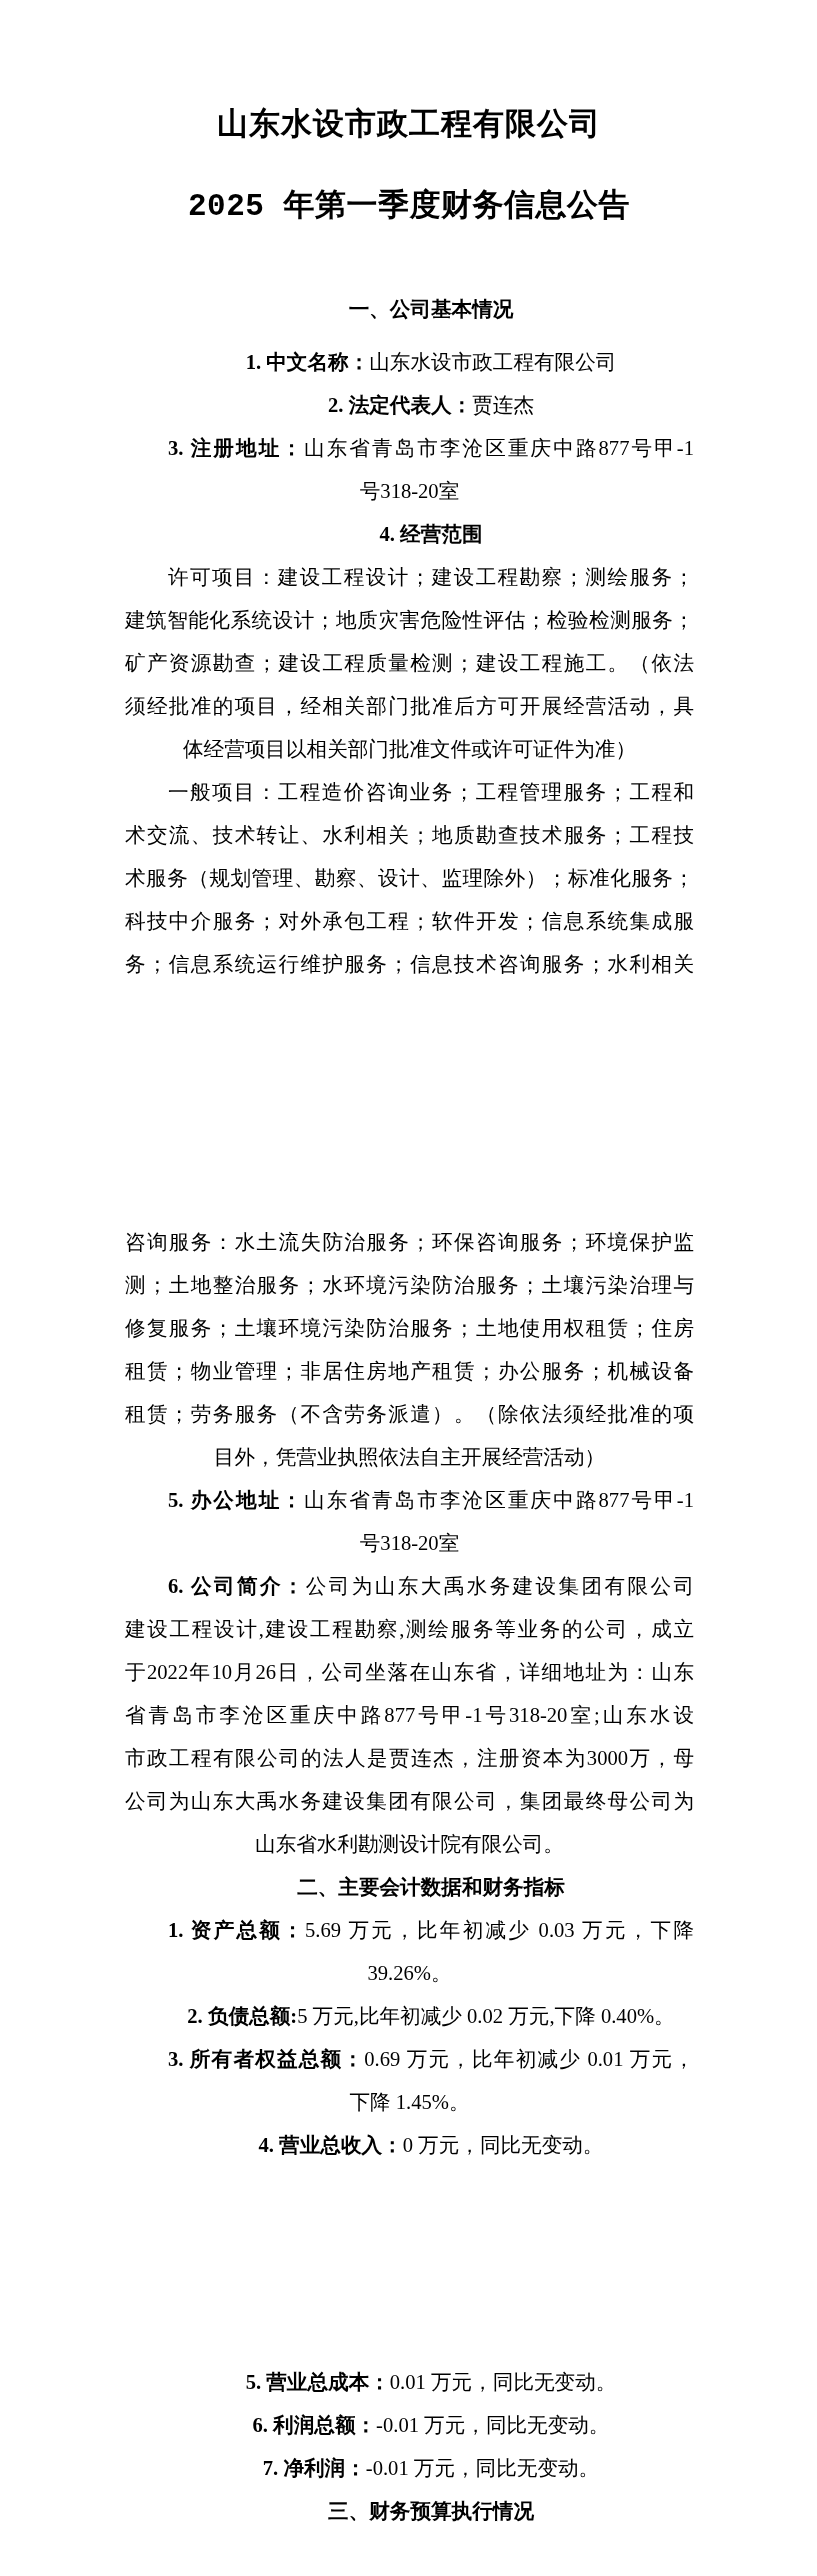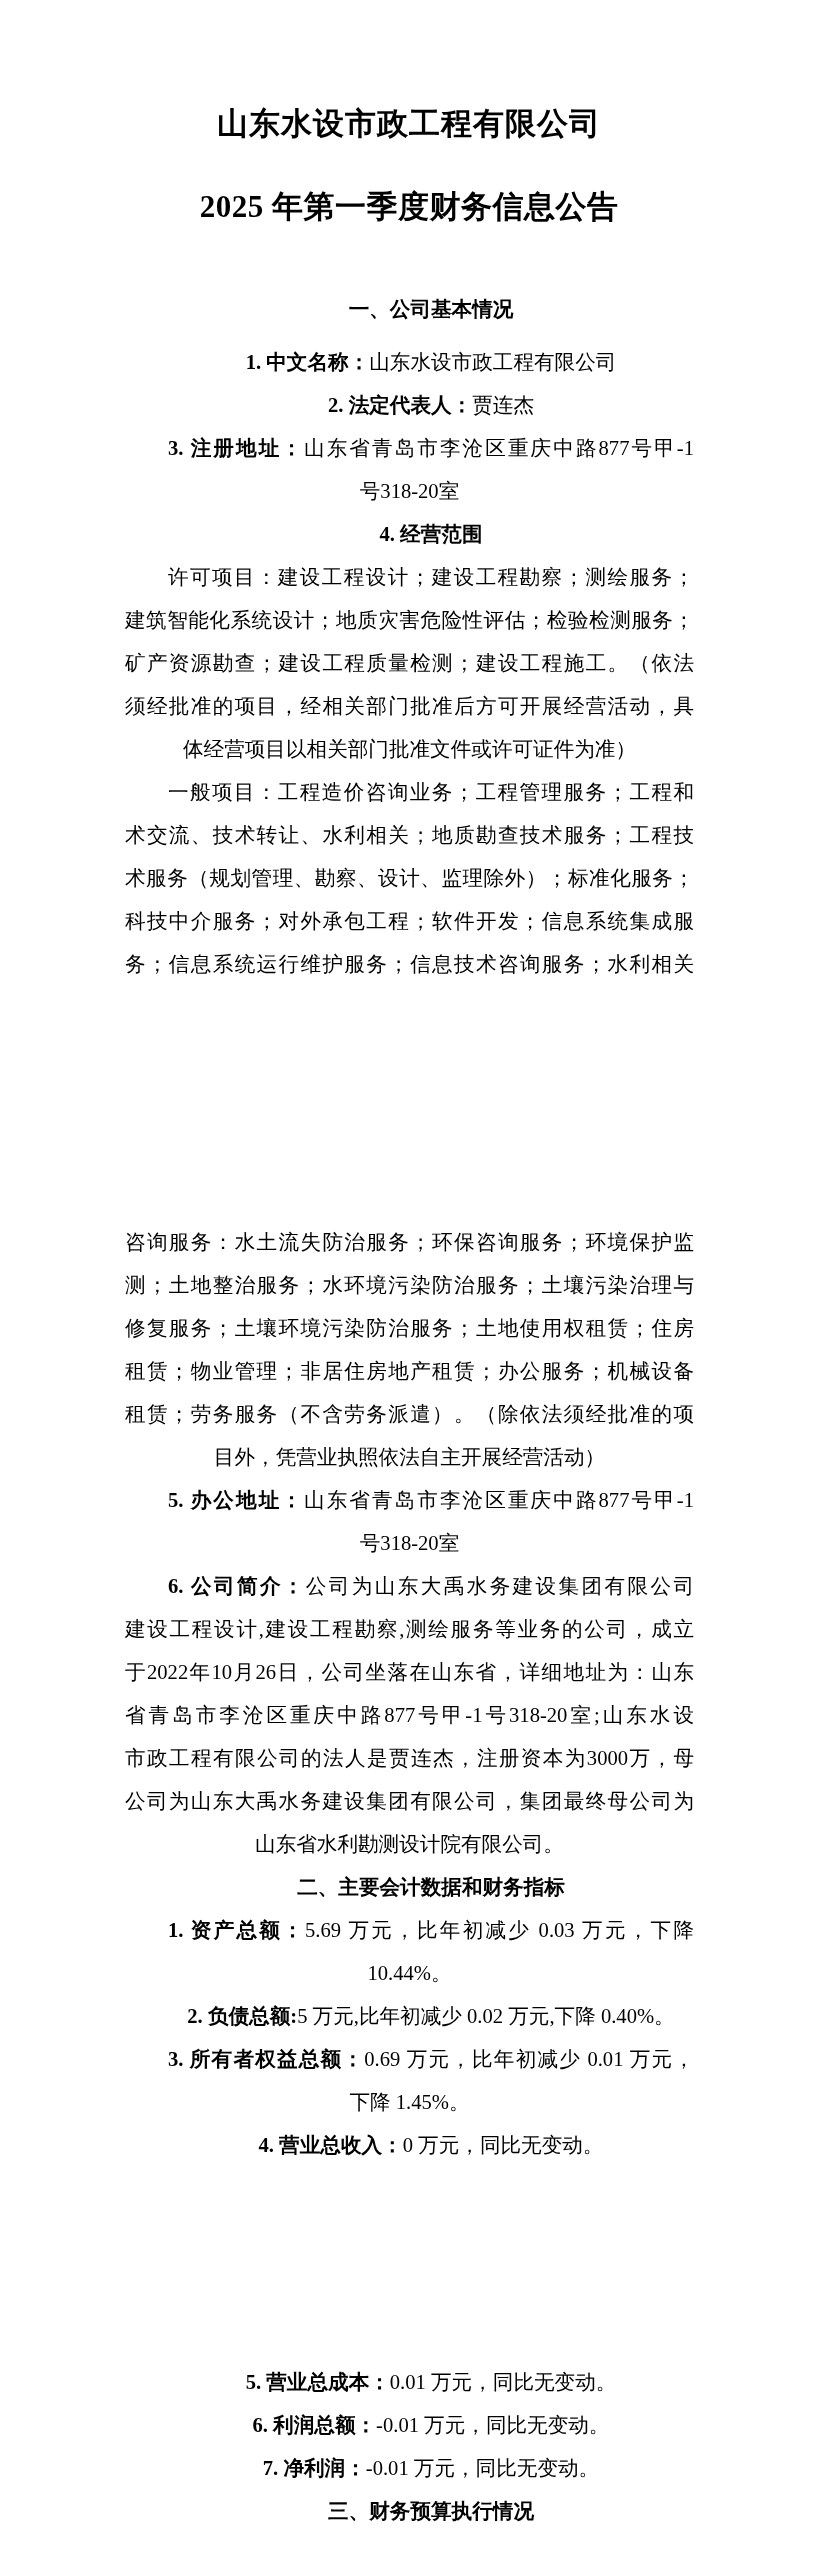--- a/index.html
+++ b/index.html
@@ -28,20 +28,21 @@
     letter-spacing: 1px;
   }
   .title2 {
     margin: 37px 0 0 0;
     height: 46px;
     line-height: 46px;
     font-size: 31px;
     font-weight: bold;
     text-align: center;
     letter-spacing: 0.5px;
+    font-family: Liberation Mono, monospace;
   }
   .doc-body {
     margin: 58px 0 0 125px;
     width: 569px;
   }
   .ln {
     min-height: 43px;
     line-height: 43px;
     font-size: 20.6px;
     text-align: center;
@@ -96,21 +97,21 @@
       <div class="ln"><span>号318-20室</span></div>
       <div class="ln ind j"><b>6. 公司简介：</b><span>公司为山东大禹水务建设集团有限公司</span></div>
       <div class="ln j"><span>建设工程设计,建设工程勘察,测绘服务等业务的公司，成立</span></div>
       <div class="ln j"><span>于2022年10月26日，公司坐落在山东省，详细地址为：山东</span></div>
       <div class="ln j"><span>省青岛市李沧区重庆中路877号甲-1号318-20室;山东水设</span></div>
       <div class="ln j"><span>市政工程有限公司的法人是贾连杰，注册资本为3000万，母</span></div>
       <div class="ln j"><span>公司为山东大禹水务建设集团有限公司，集团最终母公司为</span></div>
       <div class="ln"><span>山东省水利勘测设计院有限公司。</span></div>
       <div class="ln ind hd"><b>二、主要会计数据和财务指标</b></div>
       <div class="ln ind j"><b>1. 资产总额：</b><span>5.69 万元，比年初减少 0.03 万元，下降</span></div>
-      <div class="ln"><span>10.44%。</span></div>
+      <div class="ln"><span>39.26%。</span></div>
       <div class="ln ind"><b>2. 负债总额:</b><span>5 万元,比年初减少 0.02 万元,下降 0.40%。</span></div>
       <div class="ln ind j"><b>3. 所有者权益总额：</b><span>0.69 万元，比年初减少 0.01 万元，</span></div>
       <div class="ln"><span>下降 1.45%。</span></div>
       <div class="ln ind"><b>4. 营业总收入：</b><span>0 万元，同比无变动。</span></div>
       <div class="ln ind pb2"><b>5. 营业总成本：</b><span>0.01 万元，同比无变动。</span></div>
       <div class="ln ind"><b>6. 利润总额：</b><span>-0.01 万元，同比无变动。</span></div>
       <div class="ln ind"><b>7. 净利润：</b><span>-0.01 万元，同比无变动。</span></div>
       <div class="ln ind hd"><b>三、财务预算执行情况</b></div>
     </div>
 

